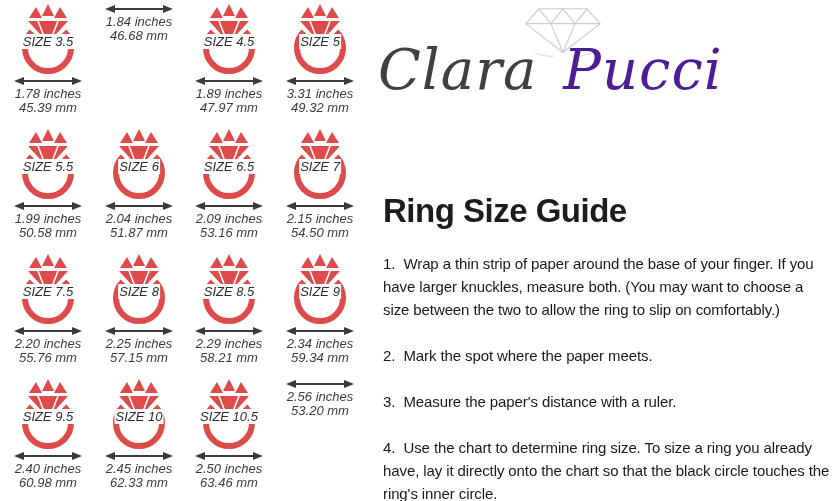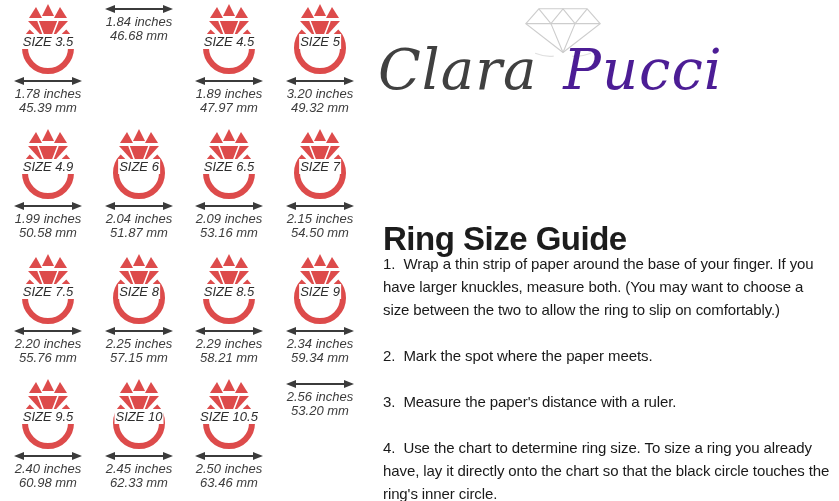--- a/index.html
+++ b/index.html
@@ -42,21 +42,20 @@
     font-family: "DejaVu Serif", serif; font-style: italic;
     font-size: 56px; line-height: 60px; letter-spacing: 1px;
   }
   .logo-first { color: #404040; }
   .logo-second { color: #4c1d95; margin-left: 26px; }
 
   .guide-title {
     position: absolute; left: 9px; top: 192px;
     font-size: 33px; font-weight: bold; color: #1c1c1c; letter-spacing: -0.5px;
     font-family: "Liberation Sans", sans-serif;
-    margin-top: 28px;
   }
 
   .steps { position: absolute; left: 9px; top: 252px; width: 448px; }
   .steps p {
     font-size: 15px; line-height: 23px; color: #191919;
     letter-spacing: -0.1px; margin-bottom: 23px;
   }
 </style>
 </head>
 <body>
@@ -121,30 +120,30 @@
   <div class="cell">
     <div class="ring-wrap">
       <svg class="ring-svg" viewBox="0 0 72 72">
           <use href="#ring-sym"></use>
         </svg>
       <div class="size-label">SIZE 5</div>
     </div>
     <svg class="arrow-svg" viewBox="0 0 68 12">
         <use href="#arrow-sym"></use>
       </svg>
-    <div class="dim first">3.20 inches</div>
+    <div class="dim first">3.31 inches</div>
     <div class="dim">49.32 mm</div>
   </div>
 
   <div class="cell">
     <div class="ring-wrap">
       <svg class="ring-svg" viewBox="0 0 72 72">
           <use href="#ring-sym"></use>
         </svg>
-      <div class="size-label">SIZE 4.9</div>
+      <div class="size-label">SIZE 5.5</div>
     </div>
     <svg class="arrow-svg" viewBox="0 0 68 12">
         <use href="#arrow-sym"></use>
       </svg>
     <div class="dim first">1.99 inches</div>
     <div class="dim">50.58 mm</div>
   </div>
 
   <div class="cell">
     <div class="ring-wrap">

